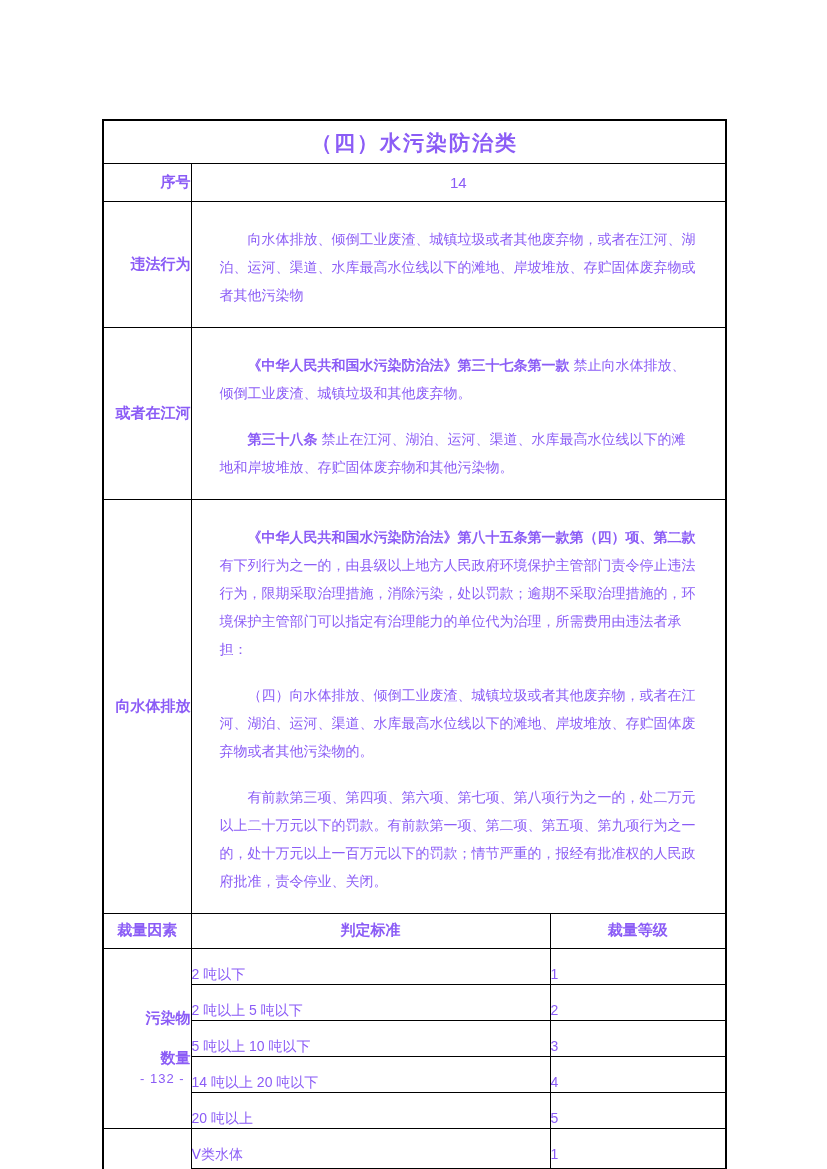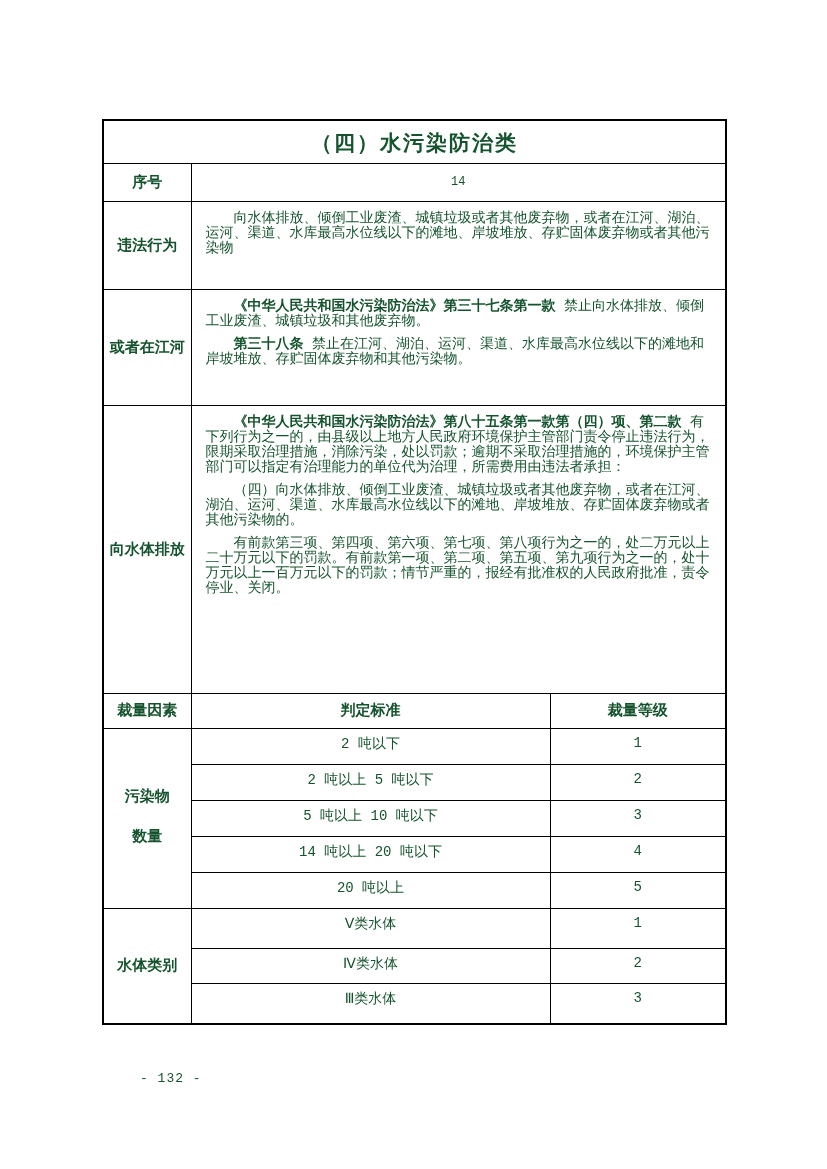--- a/index.html
+++ b/index.html
@@ -1,50 +1,50 @@
 <!DOCTYPE html>
 <html><head>
 <meta charset="utf-8">
 <style>
   html,body { margin:0; padding:0; background:#ffffff; }
   .page {
     position:relative; width:827px; height:1169px; background:#ffffff;
-    color:#14532d; font-family:Liberation Mono, monospace;
+    color:#8b5cf6; font-family:Liberation Sans, sans-serif;
     overflow:hidden;
   }
   table.doc {
     position:absolute; left:102px; top:119px; width:623px;
     border-collapse:collapse; table-layout:fixed;
     border:2px solid #000;
   }
   td { border:1px solid #000; padding:0; overflow:hidden; }
   .title-cell {
     text-align:center; vertical-align:top; padding-top:8px;
     font-weight:bold; font-size:21px; letter-spacing:2px;
   }
   .label-cell {
-    text-align:center; vertical-align:middle;
+    text-align:right; vertical-align:middle;
     font-weight:bold; font-size:15px;
   }
   .span-label { line-height:40px;margin-top:34px; }
-  .center-val { text-align:center; vertical-align:middle; font-size:12px; }
+  .center-val { text-align:center; vertical-align:middle; font-size:15px; }
   .text-cell {
     vertical-align:top; text-align:left;
     padding:5px 10px 0 10px; font-size:14px;
   }
-  .para { margin:4px; text-indent:2em; line-height:15px; }
+  .para { margin:18px; text-indent:2em; line-height:28px; }
   .para + .para { margin-top:8px; }
   .para b { font-weight:bold; }
   .header-cell {
     text-align:center; vertical-align:middle;
     font-weight:bold; font-size:15px;
   }
   .data-cell {
-    text-align:center; vertical-align:top;
-    padding-top:6px; font-size:14px;
+    vertical-align:top;
+    padding-top:17px; font-size:14px;
   }
   .footer-pagenum {
     position:absolute; left:104px; top:1071px;
     font-size:13px; letter-spacing:1px;margin-left:36px;
   }
 </style>
 </head>
 <body>
 
 <div class="page">

